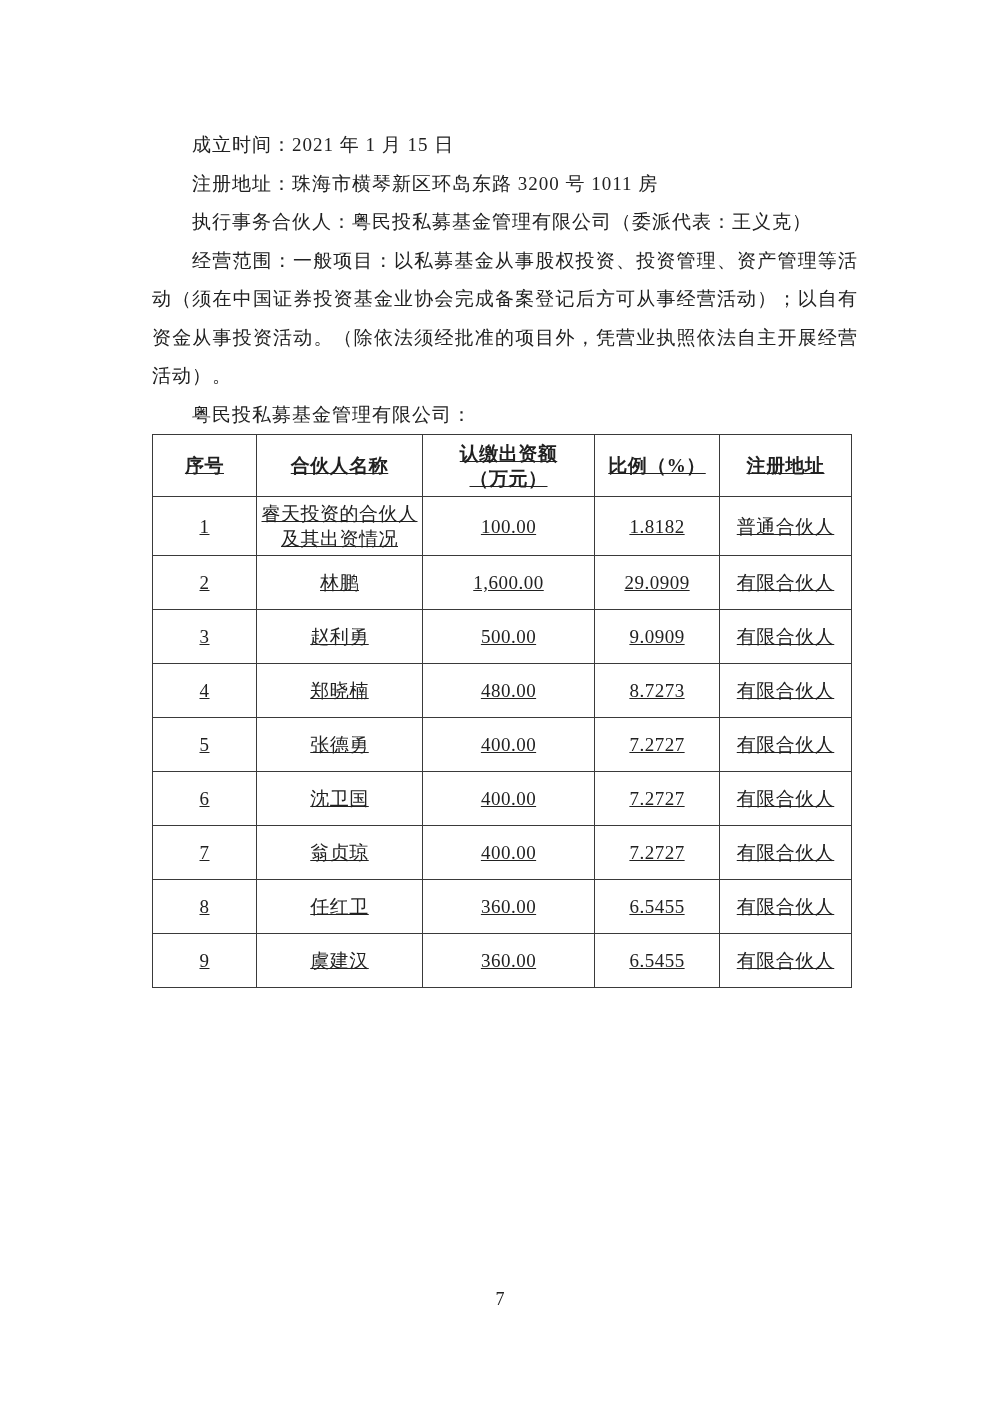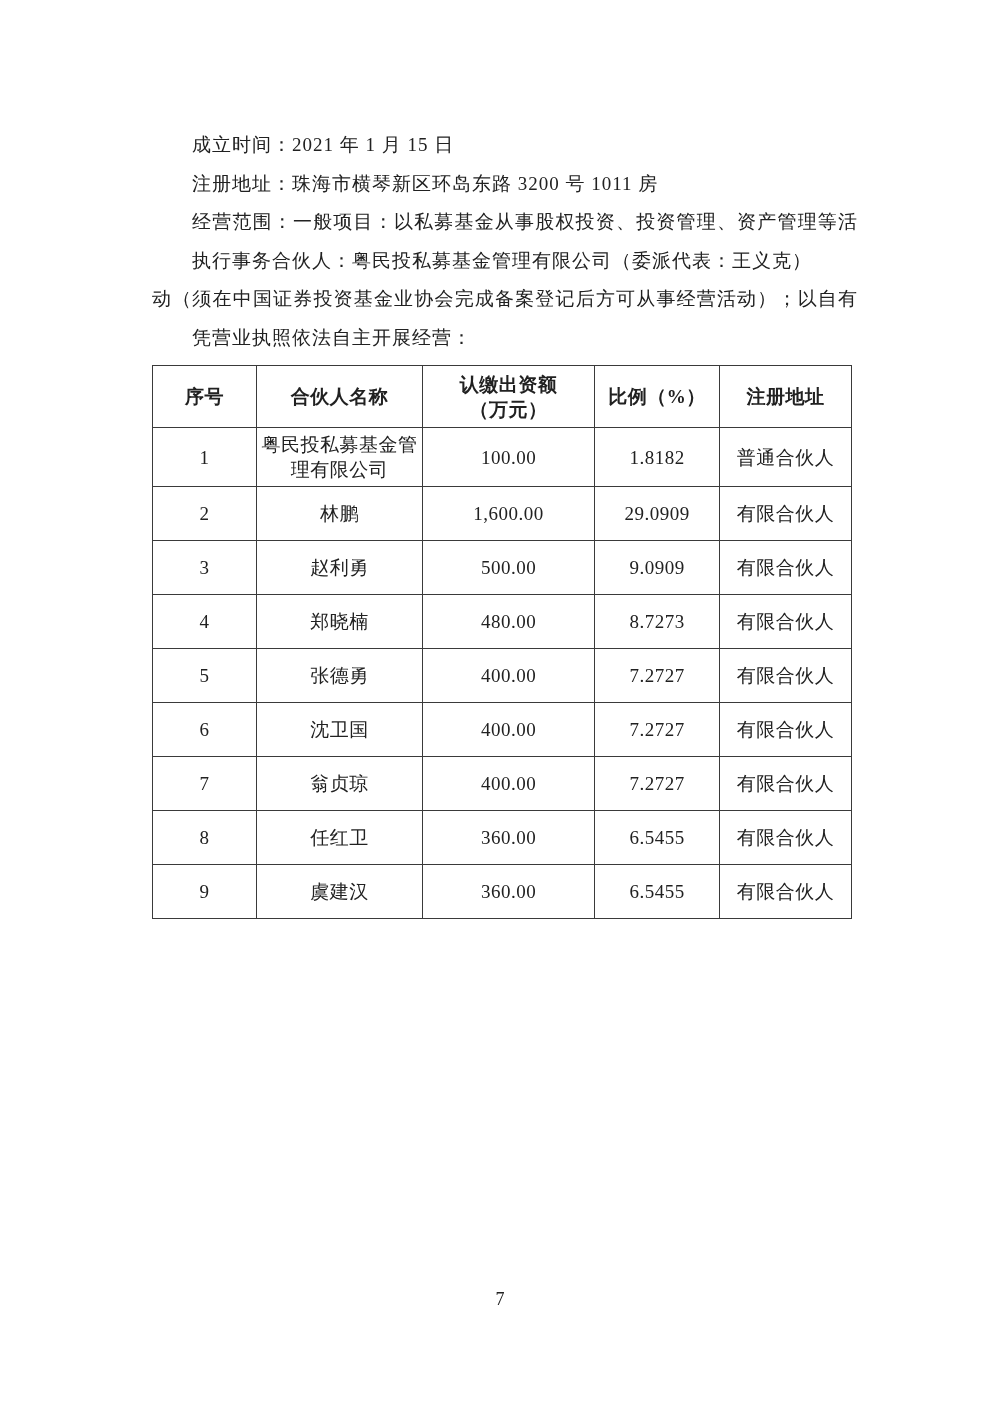--- a/index.html
+++ b/index.html
@@ -23,21 +23,22 @@
     line-height:38.5px;
     letter-spacing:1px;
     white-space:pre-wrap;
   }
   .indent { text-indent:40px; }
   .jfull { text-align:justify; text-align-last:justify; }
   table.partners {
     border-collapse:collapse;
     table-layout:fixed;
     width:699px;
-    margin-top:8px;
+    margin-top:0;
+    text-decoration:underline;
   }
   table.partners th, table.partners td {
     border:1.5px solid #3a3a3a;
     text-align:center;
     vertical-align:middle;
     font-size:19px;
     line-height:25px;
     letter-spacing:0.5px;
     padding:0;
     overflow:hidden;
@@ -58,26 +59,28 @@
   }
 </style>
 </head>
 <body>
 
 <div class="page">
   <div class="content">
 
     <div class="tline indent">成立时间：2021 年 1 月 15 日</div>
     <div class="tline indent">注册地址：珠海市横琴新区环岛东路 3200 号 1011 房</div>
+    <div class="tline indent">执行事务合伙人：粤民投私募基金管理有限公司（委派代表：王义克）</div>
+
     <div class="tline indent jfull">经营范围：一般项目：以私募基金从事股权投资、投资管理、资产管理等活</div>
+    <div class="tline jfull">动（须在中国证券投资基金业协会完成备案登记后方可从事经营活动）；以自有</div>
+    <div class="tline jfull">资金从事投资活动。（除依法须经批准的项目外，凭营业执照依法自主开展经营</div>
+    <div class="tline">活动）。</div>
 
-    <div class="tline indent">执行事务合伙人：粤民投私募基金管理有限公司（委派代表：王义克）</div>
-    <div class="tline jfull">动（须在中国证券投资基金业协会完成备案登记后方可从事经营活动）；以自有</div>
-
-    <div class="tline indent">凭营业执照依法自主开展经营：</div>
+    <div class="tline indent">粤民投私募基金管理有限公司：</div>
 
     <table class="partners">
       <colgroup>
         <col style="width:104px">
         <col style="width:166px">
         <col style="width:172px">
         <col style="width:125px">
         <col style="width:132px">
       </colgroup>
       <thead>
@@ -100,21 +103,21 @@
             </th>
           <th>
               <span class="hline">注册地址</span>
               <span class="hline"></span>
             </th>
         </tr>
       </thead>
       <tbody>
         <tr class="tall">
           <td>1</td>
-          <td>粤民投私募基金管理有限公司</td>
+          <td>睿天投资的合伙人及其出资情况</td>
           <td>100.00</td>
           <td>1.8182</td>
           <td>普通合伙人</td>
         </tr>
         <tr>
           <td>2</td>
           <td>林鹏</td>
           <td>1,600.00</td>
           <td>29.0909</td>
           <td>有限合伙人</td>

